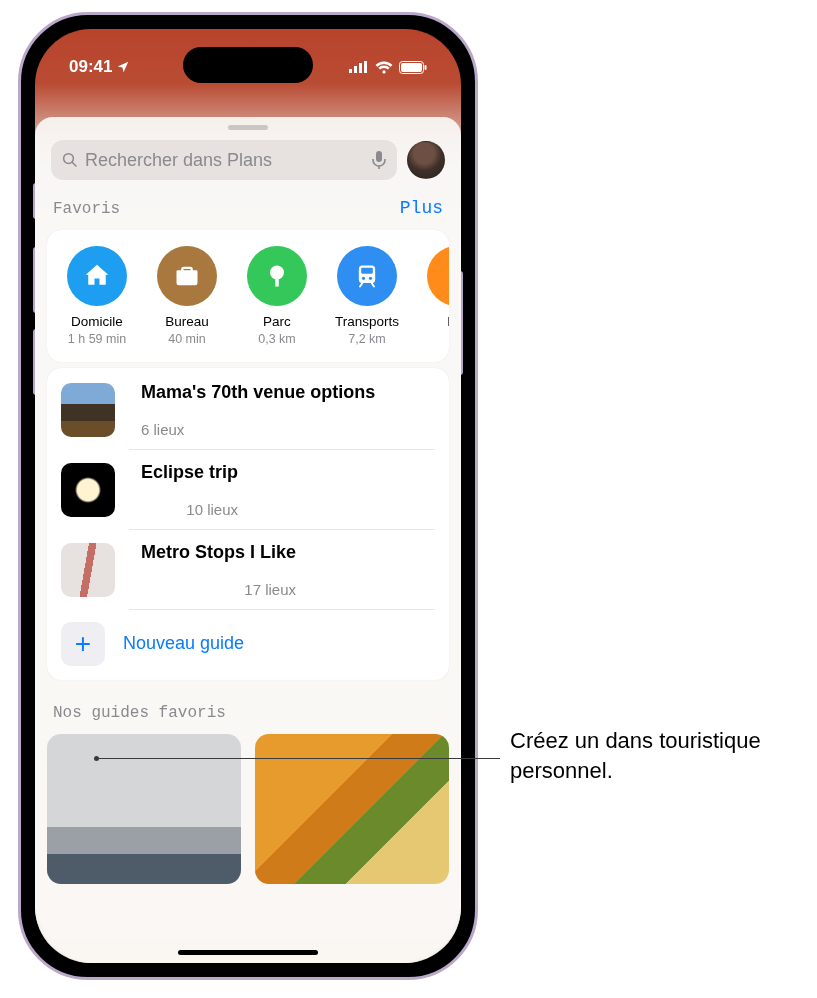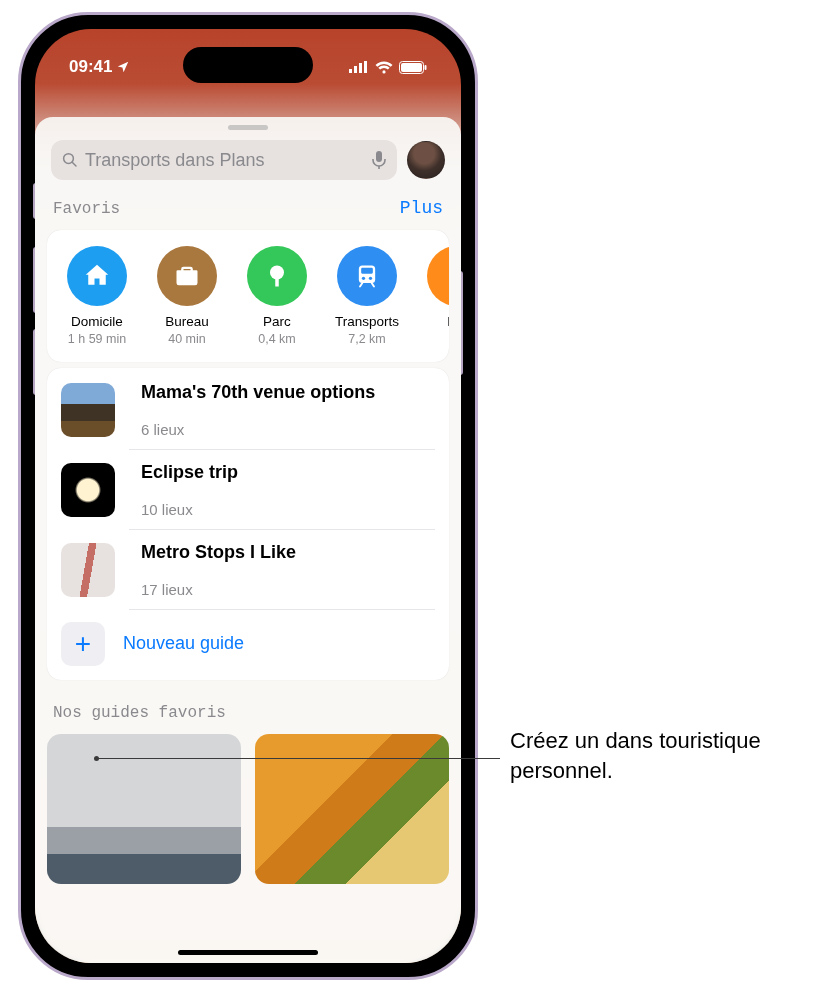--- a/index.html
+++ b/index.html
@@ -159,20 +159,21 @@
   .c-blue2{background:#2e8ef1;} .c-orange{background:#ff8c1a;}
 
   .guide-row {
     display:flex;
     align-items:center;
     gap:26px;
     padding: 12px 14px;
   }
   .guide-row + .guide-row {
     position: relative;
+    text-align: right;
   }
   .guide-row + .guide-row::before {
     content:"";
     position:absolute;
     top:0; left: 82px; right:14px;
     height:1px;
     background:#e5e5ea;
     transform: translateY(-1px);
   }
   .thumb {
@@ -284,21 +285,21 @@
 
       <div class="sheet">
         <div class="grabber"></div>
 
         <div class="search-row">
           <div class="search-field">
             <svg width="18" height="18" viewBox="0 0 24 24">
                 <circle cx="10" cy="10" r="6.5" fill="none" stroke="#8a8a8e" stroke-width="2"></circle>
                 <line x1="15" y1="15" x2="20" y2="20" stroke="#8a8a8e" stroke-width="2" stroke-linecap="round"></line>
               </svg>
-            <span>Transports dans Plans</span>
+            <span>Rechercher dans Plans</span>
             <span class="spacer"></span>
             <svg width="16" height="20" viewBox="0 0 16 20">
                 <rect x="5" y="1" width="6" height="11" rx="3" fill="#8a8a8e"></rect>
                 <path d="M2 9v1a6 6 0 0012 0V9" fill="none" stroke="#8a8a8e" stroke-width="1.6"></path>
                 <line x1="8" y1="16" x2="8" y2="19" stroke="#8a8a8e" stroke-width="1.6"></line>
               </svg>
           </div>
           <div class="avatar"></div>
         </div>
 
@@ -331,21 +332,21 @@
             </div>
 
             <div class="fav">
               <div class="circ c-green">
                 <svg width="28" height="28" viewBox="0 0 24 24">
                     <circle cx="12" cy="9" r="6" fill="#fff"></circle>
                     <rect x="10.5" y="14" width="3" height="7" fill="#fff"></rect>
                   </svg>
               </div>
               <div class="lbl">Parc</div>
-              <div class="sub">0,4 km</div>
+              <div class="sub">0,3 km</div>
             </div>
 
             <div class="fav">
               <div class="circ c-blue2">
                 <svg width="28" height="28" viewBox="0 0 24 24">
                     <rect x="5" y="3" width="14" height="15" rx="3" fill="#fff"></rect>
                     <circle cx="9" cy="14" r="1.4" fill="#2e8ef1"></circle>
                     <circle cx="15" cy="14" r="1.4" fill="#2e8ef1"></circle>
                     <rect x="7" y="5" width="10" height="5" rx="1" fill="#2e8ef1"></rect>
                     <path d="M8 18l-2 3M16 18l2 3" stroke="#fff" stroke-width="1.6" stroke-linecap="round"></path>

